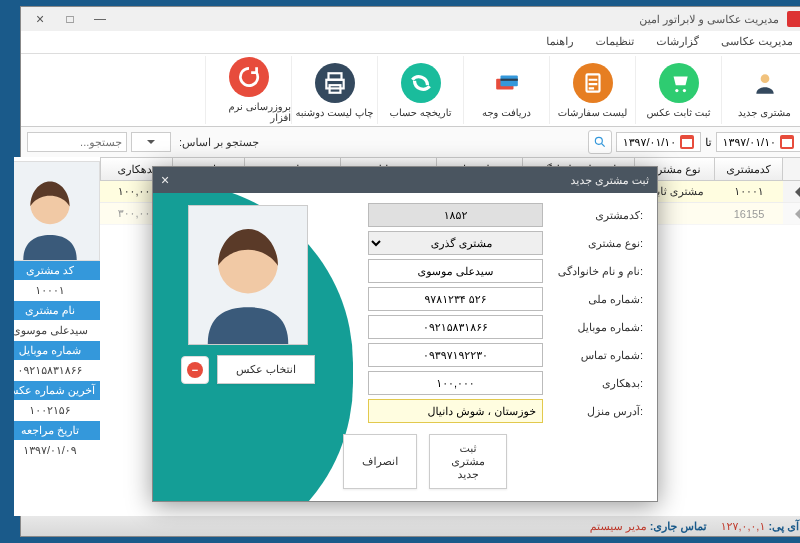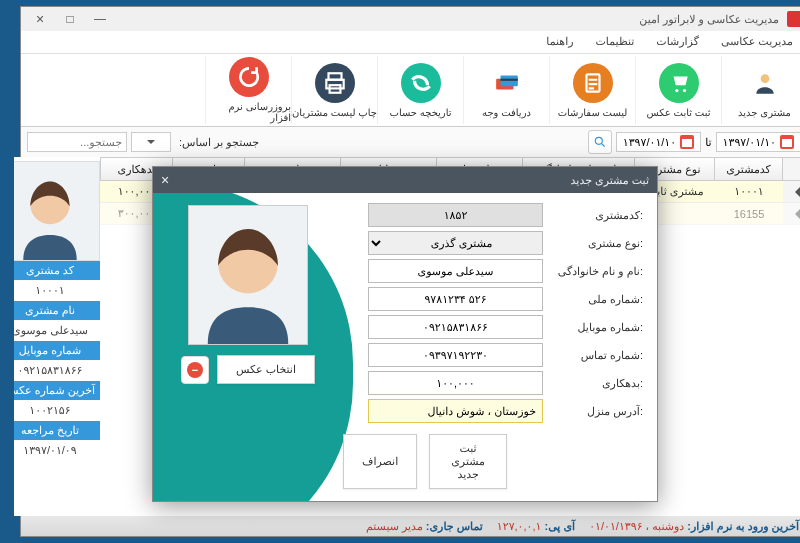--- a/index.html
+++ b/index.html
@@ -134,21 +134,21 @@
         <span>تاریخچه حساب</span>
       </div>
     <div class="tool">
         <div class="ico c-dark">
           <svg viewBox="0 0 24 24">
             <rect x="6" y="3" width="12" height="6" fill="none" stroke="#fff" stroke-width="2"></rect>
             <rect x="4" y="9" width="16" height="8" fill="none" stroke="#fff" stroke-width="2"></rect>
             <rect x="7" y="14" width="10" height="7" fill="none" stroke="#fff" stroke-width="2"></rect>
           </svg>
         </div>
-        <span>چاپ لیست مشتریان</span>
+        <span>چاپ لیست دوشنبه</span>
       </div>
     <div class="tool">
         <div class="ico c-red">
           <svg viewBox="0 0 24 24">
             <path d="M12 4a8 8 0 107 4" fill="none" stroke="#fff" stroke-width="2.5"></path>
             <path d="M19 3v5h-5" fill="none" stroke="#fff" stroke-width="2.5"></path>
           </svg>
         </div>
         <span>بروزرسانی نرم افزار</span>
       </div>
@@ -231,21 +231,20 @@
       <div class="side-label">آخرین شماره عکس</div>
       <div class="side-val">۱۰۰۲۱۵۶</div>
       <div class="side-label">تاریخ مراجعه</div>
       <div class="side-val">۱۳۹۷/۰۱/۰۹</div>
     </div>
   </div>
 
   <div class="status">
     <span><span class="k">تماس جاری:</span> <span class="v">مدیر سیستم</span></span>
     <span><span class="k">آی پی:</span> <span class="v">۱۲۷,۰,۰,۱</span></span>
-    <span><span class="k">آخرین ورود به نرم افزار:</span> <span class="v">دوشنبه ، ۰۱/۰۱/۱۳۹۶</span></span>
   </div>
 </div>
 
 <div class="modal">
   <div class="modal-title">
     <span class="x">×</span>
     <span class="t">ثبت مشتری جدید</span>
   </div>
   <div class="modal-body">
     <div class="mform">

